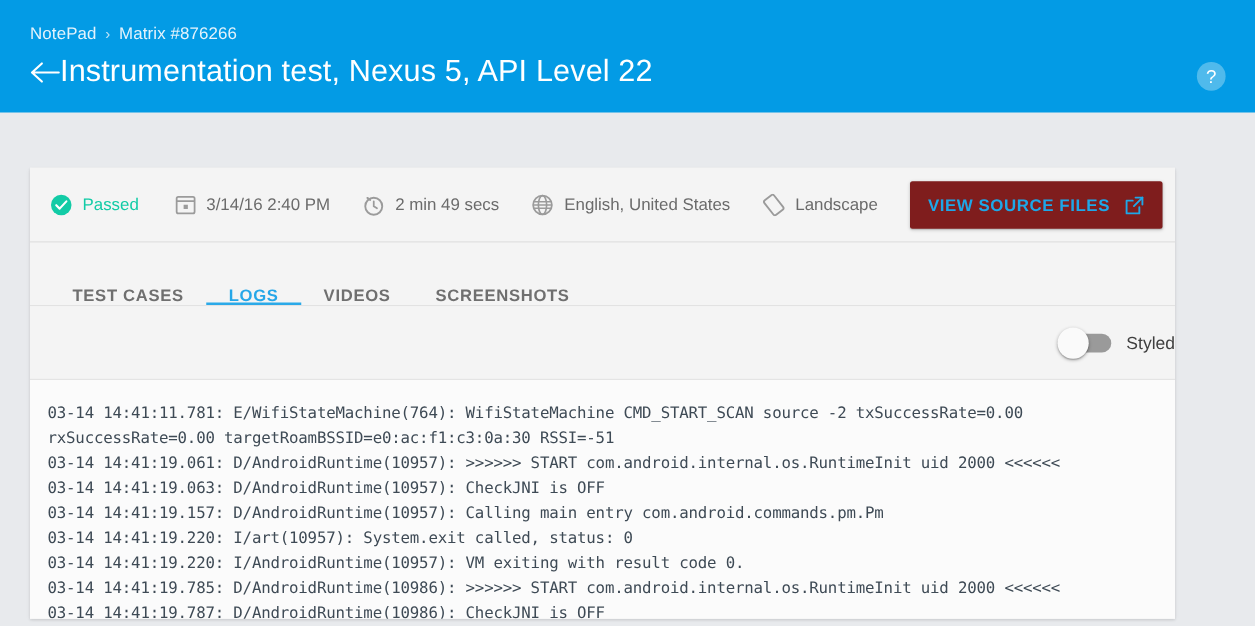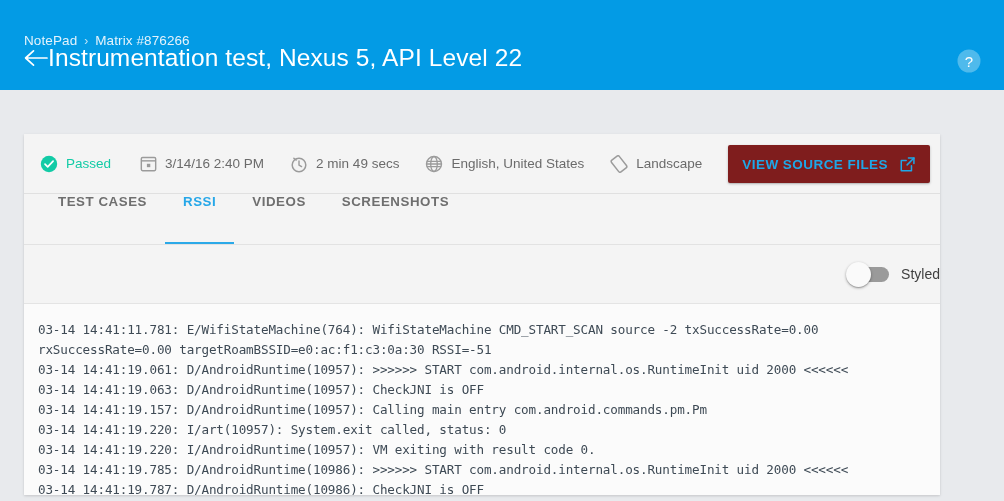--- a/index.html
+++ b/index.html
@@ -18,21 +18,21 @@
   
   .appbar {
     background: #039BE5;
     height: 90px;
     position: relative;
     box-sizing: border-box;
     padding: 0;
   }
   .breadcrumb {
     position: absolute;
-    top: 33px;
+    top: 19px;
     left: 24px;
     font-size: 13.5px;
     color: #d6eefb;
     display: flex;
     align-items: center;
     gap: 7px;
     white-space: nowrap;
   }
   .breadcrumb .crumb {
     color: #e4f3fc;
@@ -138,21 +138,21 @@
   .tabs {
     height: 50px;
     display: flex;
     align-items: stretch;
     padding-left: 16px;
     border-bottom: 1px solid #e2e2e2;
     background: #f4f4f4;
   }
   .tab {
     display: flex;
-    align-items: flex-start;
+    align-items: flex-end;
     padding: 0 18px;
     font-size: 13.3px;
     font-weight: bold;
     letter-spacing: .55px;
     color: #6f6f6f;
     cursor: pointer;
     position: relative;
     white-space: nowrap;
   }
   .tab.active { color: #26A7E8; }
@@ -311,21 +311,21 @@
         </svg>
       </span>
     </div>
   </div>
 
   <div class="tabs">
     <div class="tab">
         <span>TEST CASES</span>
       </div>
     <div class="tab active">
-        <span>RSSI</span>
+        <span>LOGS</span>
       </div>
     <div class="tab">
         <span>VIDEOS</span>
       </div>
     <div class="tab">
         <span>SCREENSHOTS</span>
       </div>
   </div>
 
   <div class="toggle-row">

